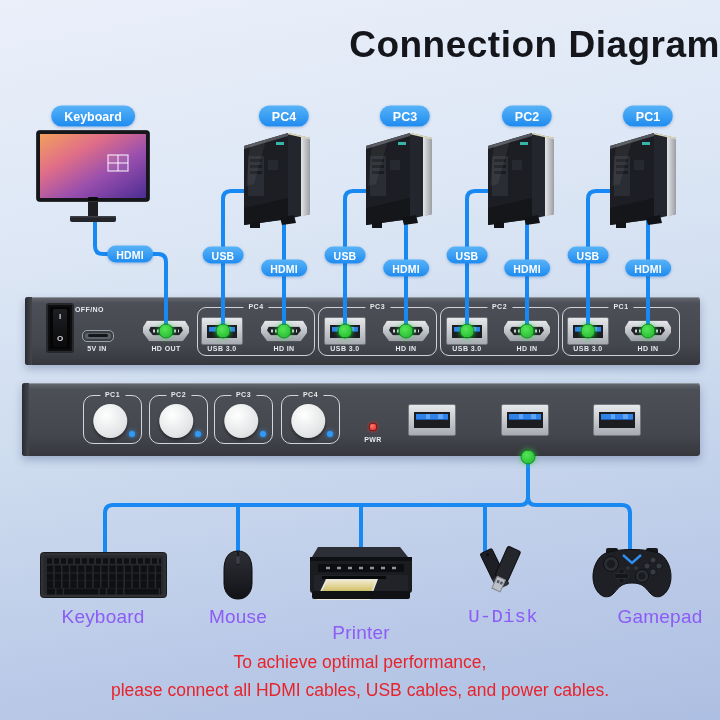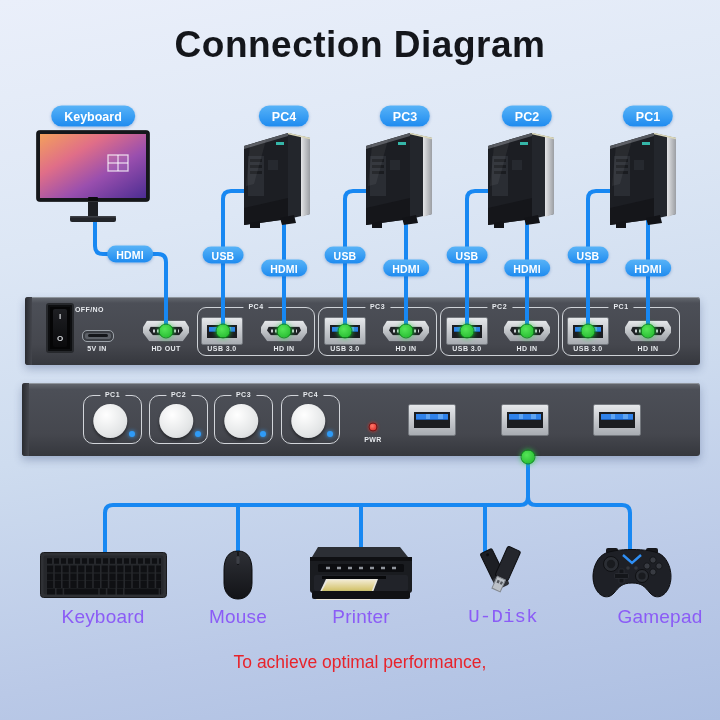--- a/index.html
+++ b/index.html
@@ -2,21 +2,21 @@
 <html><head>
 <meta charset="utf-8">
 <style>
   html,body{margin:0;padding:0;}
   body{
     width:720px;height:720px;overflow:hidden;position:relative;
     font-family:"Liberation Sans",sans-serif;
     background:linear-gradient(170deg,#eaeffa 0%,#dde7f5 30%,#cedcef 55%,#bac9e7 82%,#adbfe2 100%);
   }
   .title{
-    position:absolute;top:24px;left:0;right:0;text-align:center;
+    position:absolute;top:24px;left:0;right:0;text-align:right;
     font-size:37px;font-weight:800;color:#14161b;letter-spacing:.5px;
   }
   
   .pill{
     position:absolute;transform:translate(-50%,-50%);
     background:linear-gradient(180deg,#58b3f7,#1e8bf0);
     color:#fff;font-weight:700;border-radius:999px;white-space:nowrap;
     display:flex;align-items:center;justify-content:center;
     box-shadow:0 1px 3px rgba(25,80,160,.35);
   }
@@ -445,19 +445,20 @@
   <circle cx="63" cy="13" r="3.2" fill="#383b42" stroke="#14161a"></circle>
   <circle cx="69" cy="19" r="3.2" fill="#383b42" stroke="#14161a"></circle>
   <circle cx="57" cy="19" r="3.2" fill="#383b42" stroke="#14161a"></circle>
   <circle cx="63" cy="25" r="3.2" fill="#383b42" stroke="#14161a"></circle>
   <circle cx="38" cy="21" r="1.8" fill="#33363c"></circle>
   <circle cx="46" cy="21" r="1.8" fill="#33363c"></circle>
 </svg>
 
 <div class="dev-label" style="left:103px;">Keyboard</div>
 <div class="dev-label" style="left:238px;">Mouse</div>
-<div class="dev-label" style="left:361px;">Printer</div>
+<div class="dev-label" style="left:361px;margin-top:16px;">Printer</div>
 <div class="dev-label" style="left:503px;font-family:Liberation Mono, monospace;">U-Disk</div>
 <div class="dev-label" style="left:660px;">Gamepad</div>
 
 <div class="note">
   <div>To achieve optimal performance,</div>
+  <div>please connect all HDMI cables, USB cables, and power cables.</div>
 </div>
 
 </body></html>

